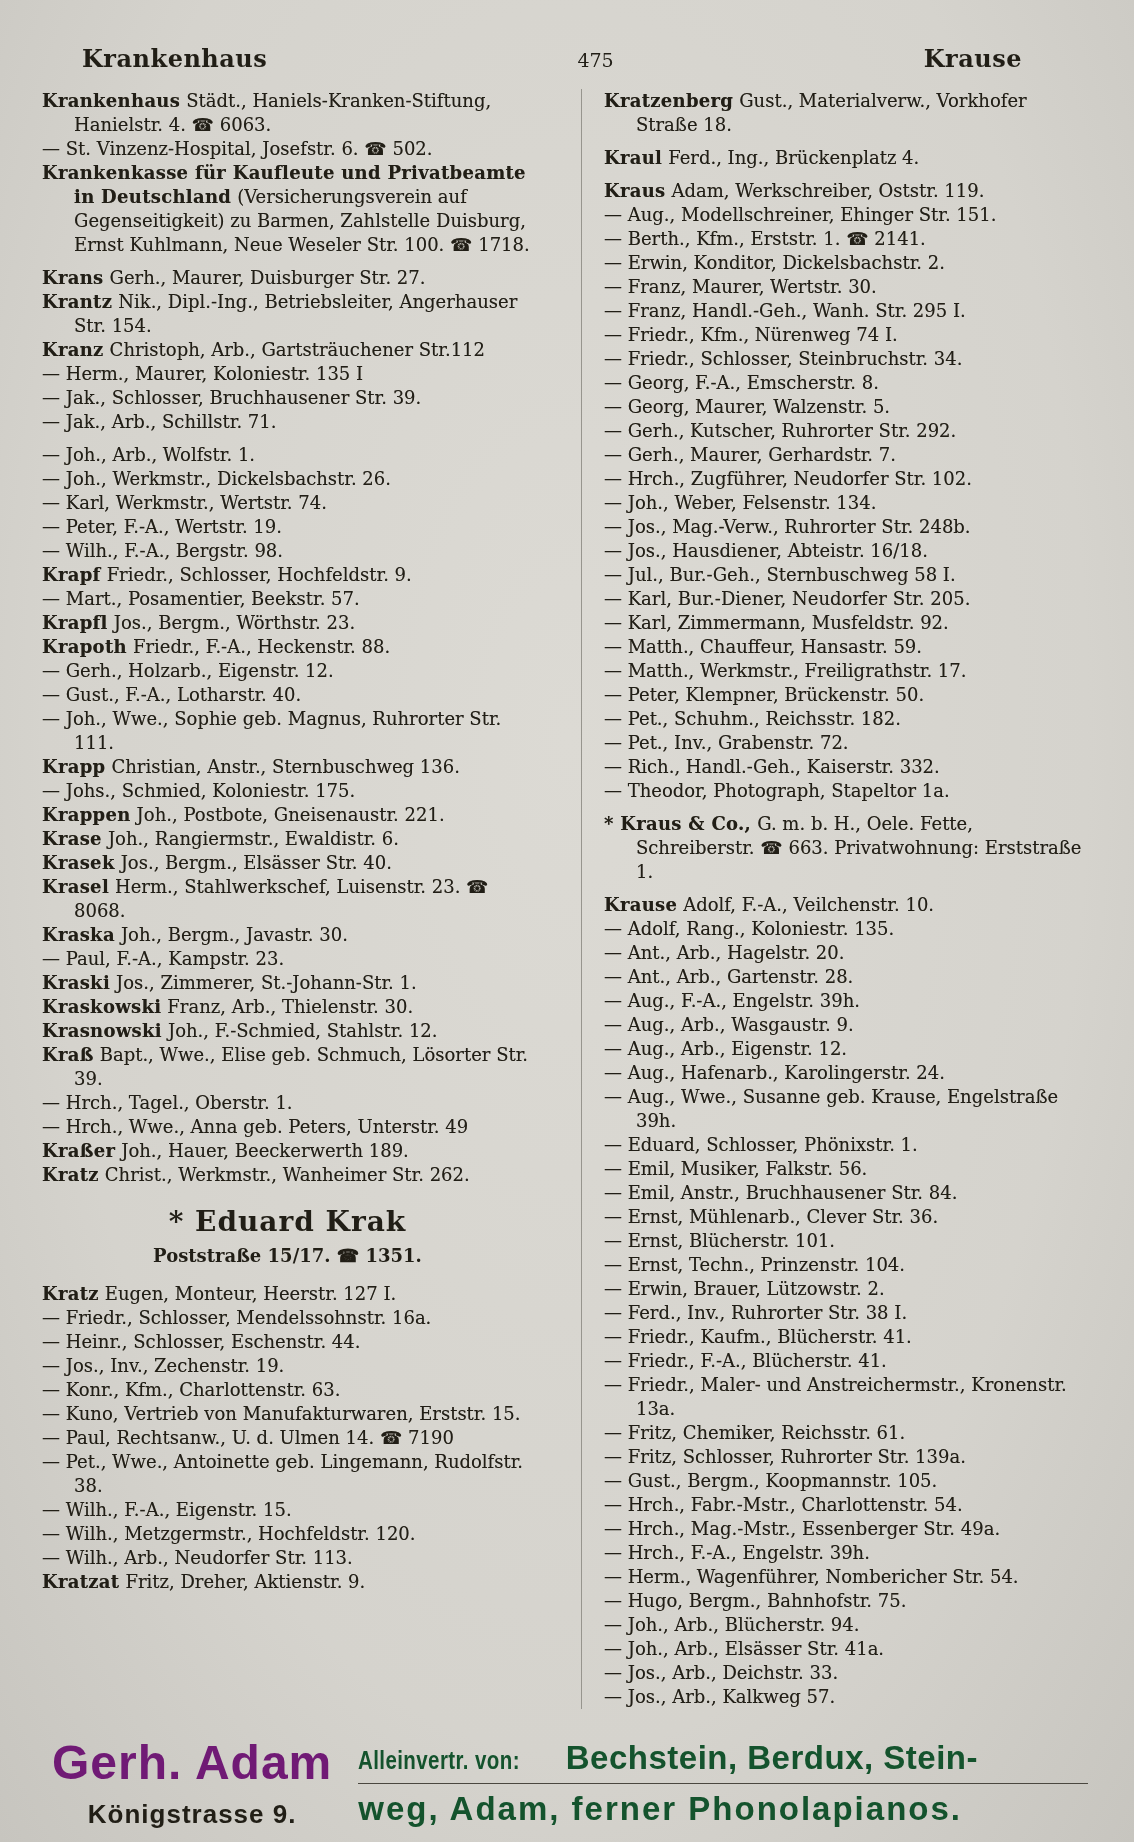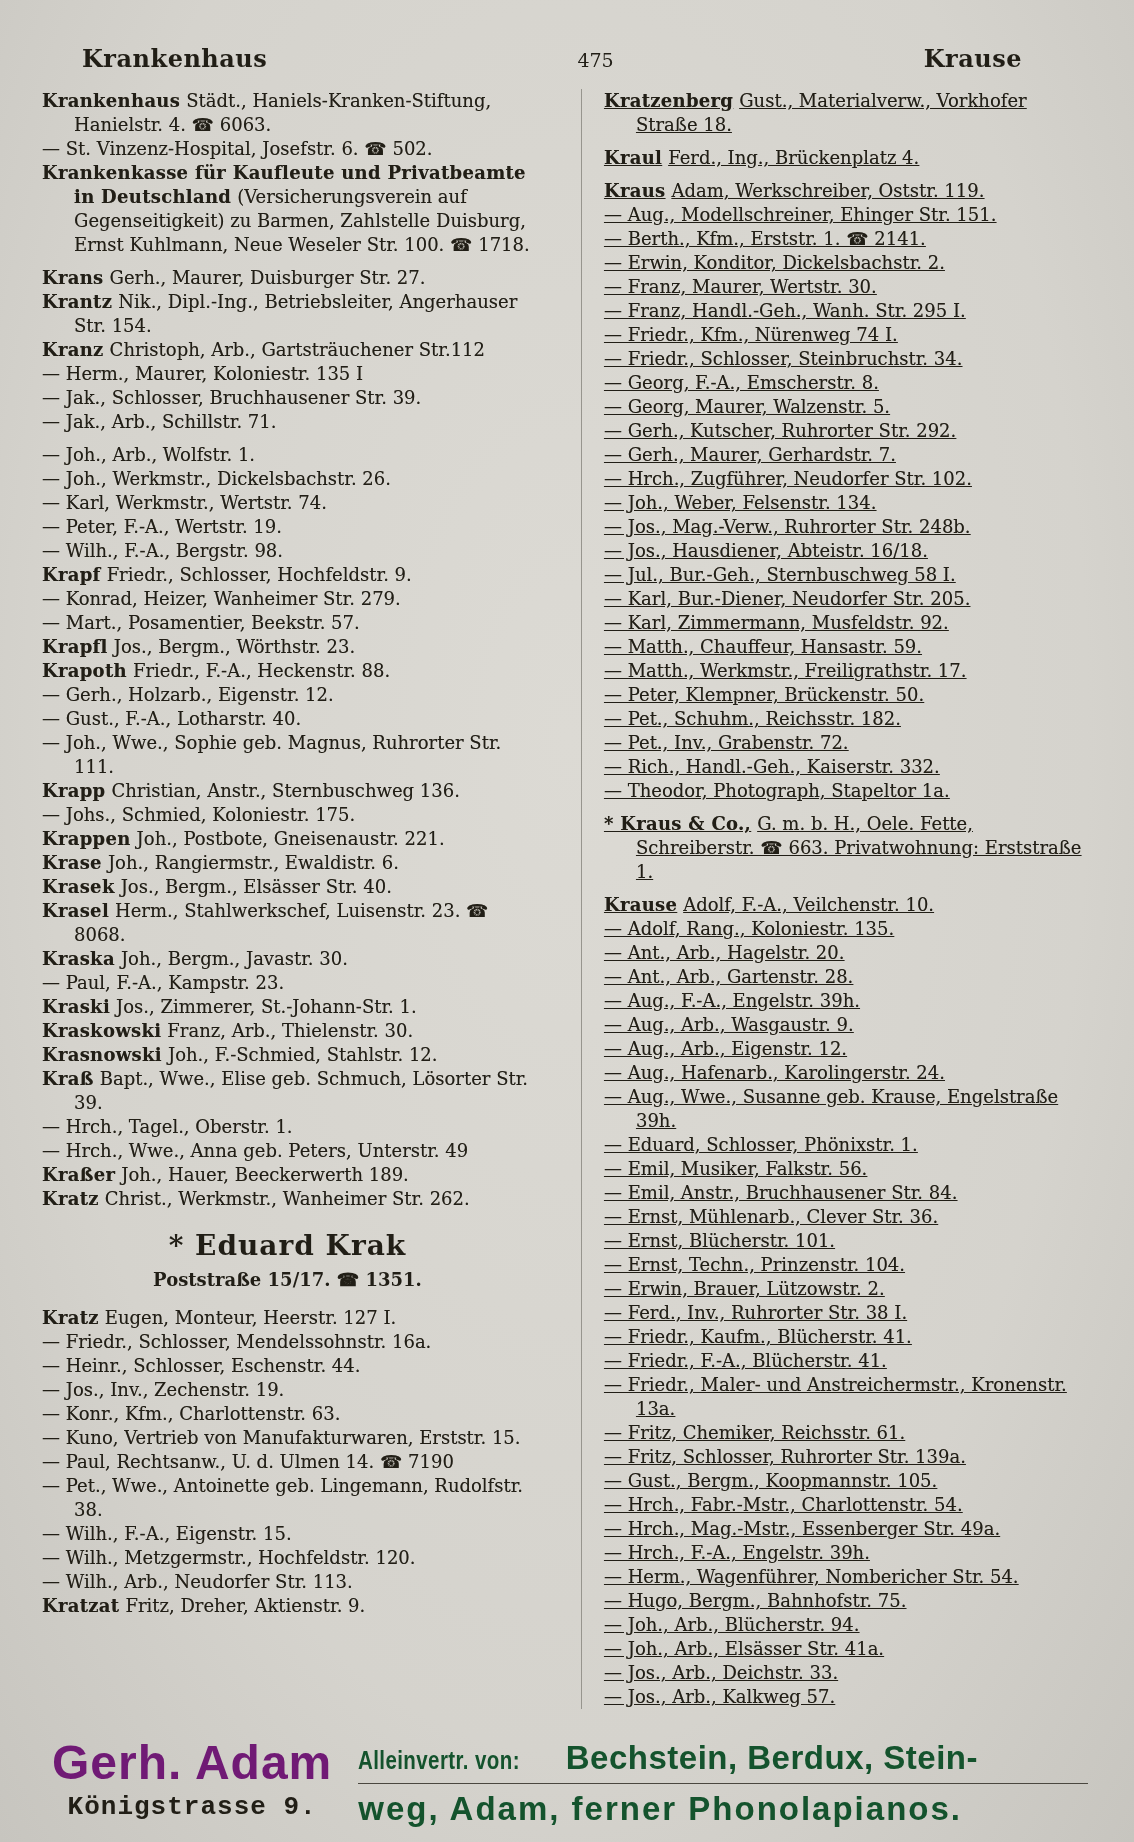--- a/index.html
+++ b/index.html
@@ -16,21 +16,21 @@
   .header {
     display:flex; justify-content:space-between; align-items:baseline;
     padding:0 70px 4px 40px;
   }
   .htitle { font-weight:bold; font-size:24px; letter-spacing:0.5px; }
   .pagenum { font-size:19px; }
 
   .columns { display:flex; margin-top:12px;gap:28px; }
   .col { width:50%; }
   .col-left  { padding-right:20px; }
-  .col-right { border-left:1px solid #97958e; padding-left:22px;text-decoration:underline; }
+  .col-right { border-left:1px solid #97958e; padding-left:22px; }
 
   .entry {
     font-size:18px; line-height:24px;
     padding-left:32px; text-indent:-32px;
     text-shadow:0 0 0.5px rgba(35,28,15,0.45);
   }
   .entry .surname { font-weight:bold; margin-right:6px; letter-spacing:0.3px; }
   .entry.gap { margin-top:9px; }
 
   .inline-ad { text-align:center; margin:18px 6px 14px 6px; }
@@ -40,22 +40,22 @@
   .bottom-ad {
     display:flex; align-items:flex-start; gap:26px;
     margin-top:22px; padding:8px 4px 0 10px;
   }
   .ba-left { text-align:center; flex:0 0 auto; }
   .ba-name {
     font-family:"Liberation Sans", sans-serif; font-weight:bold;
     font-size:48px; line-height:1; letter-spacing:1px; color:#701a75;
   }
   .ba-addr {
-    font-family:Liberation Mono, monospace; font-weight:bold;
-    font-size:26px; margin-top:5px; letter-spacing:1px;
+    font-family:Liberation Sans, sans-serif; font-weight:bold;
+    font-size:26px; margin-top:12px; letter-spacing:1px;
   }
   .ba-right { flex:1; font-family:"Liberation Sans", sans-serif; font-weight:bold; color:#14532d; }
   .ba-line1 { display:flex; align-items:baseline; gap:10px; padding-bottom:6px; border-bottom:1px solid #4a473f; }
   .ba-prefix { font-size:25px; letter-spacing:0.5px; white-space:nowrap; transform:scaleX(0.82); transform-origin:left; }
   .ba-big { font-size:33px; letter-spacing:0.5px; white-space:nowrap; }
   .ba-line2 { padding-top:6px; }
   .ba-line2 .ba-big { letter-spacing:2px; }
 </style>
 </head>
 <body>
@@ -96,21 +96,20 @@
           <p class="entry"><span>— Joh., Werkmstr., Dickelsbachstr. 26.</span></p>
 
           <p class="entry"><span>— Karl, Werkmstr., Wertstr. 74.</span></p>
 
           <p class="entry"><span>— Peter, F.-A., Wertstr. 19.</span></p>
 
           <p class="entry"><span>— Wilh., F.-A., Bergstr. 98.</span></p>
 
           <p class="entry"><b class="surname">Krapf</b><span>Friedr., Schlosser, Hochfeldstr. 9.</span></p>
 
-          <p class="entry"><span>— Konrad, Heizer, Wanheimer Str. 279.</span></p>
 
           <p class="entry"><span>— Mart., Posamentier, Beekstr. 57.</span></p>
 
           <p class="entry"><b class="surname">Krapfl</b><span>Jos., Bergm., Wörthstr. 23.</span></p>
 
           <p class="entry"><b class="surname">Krapoth</b><span>Friedr., F.-A., Heckenstr. 88.</span></p>
 
           <p class="entry"><span>— Gerh., Holzarb., Eigenstr. 12.</span></p>
 
           <p class="entry"><span>— Gust., F.-A., Lotharstr. 40.</span></p>

